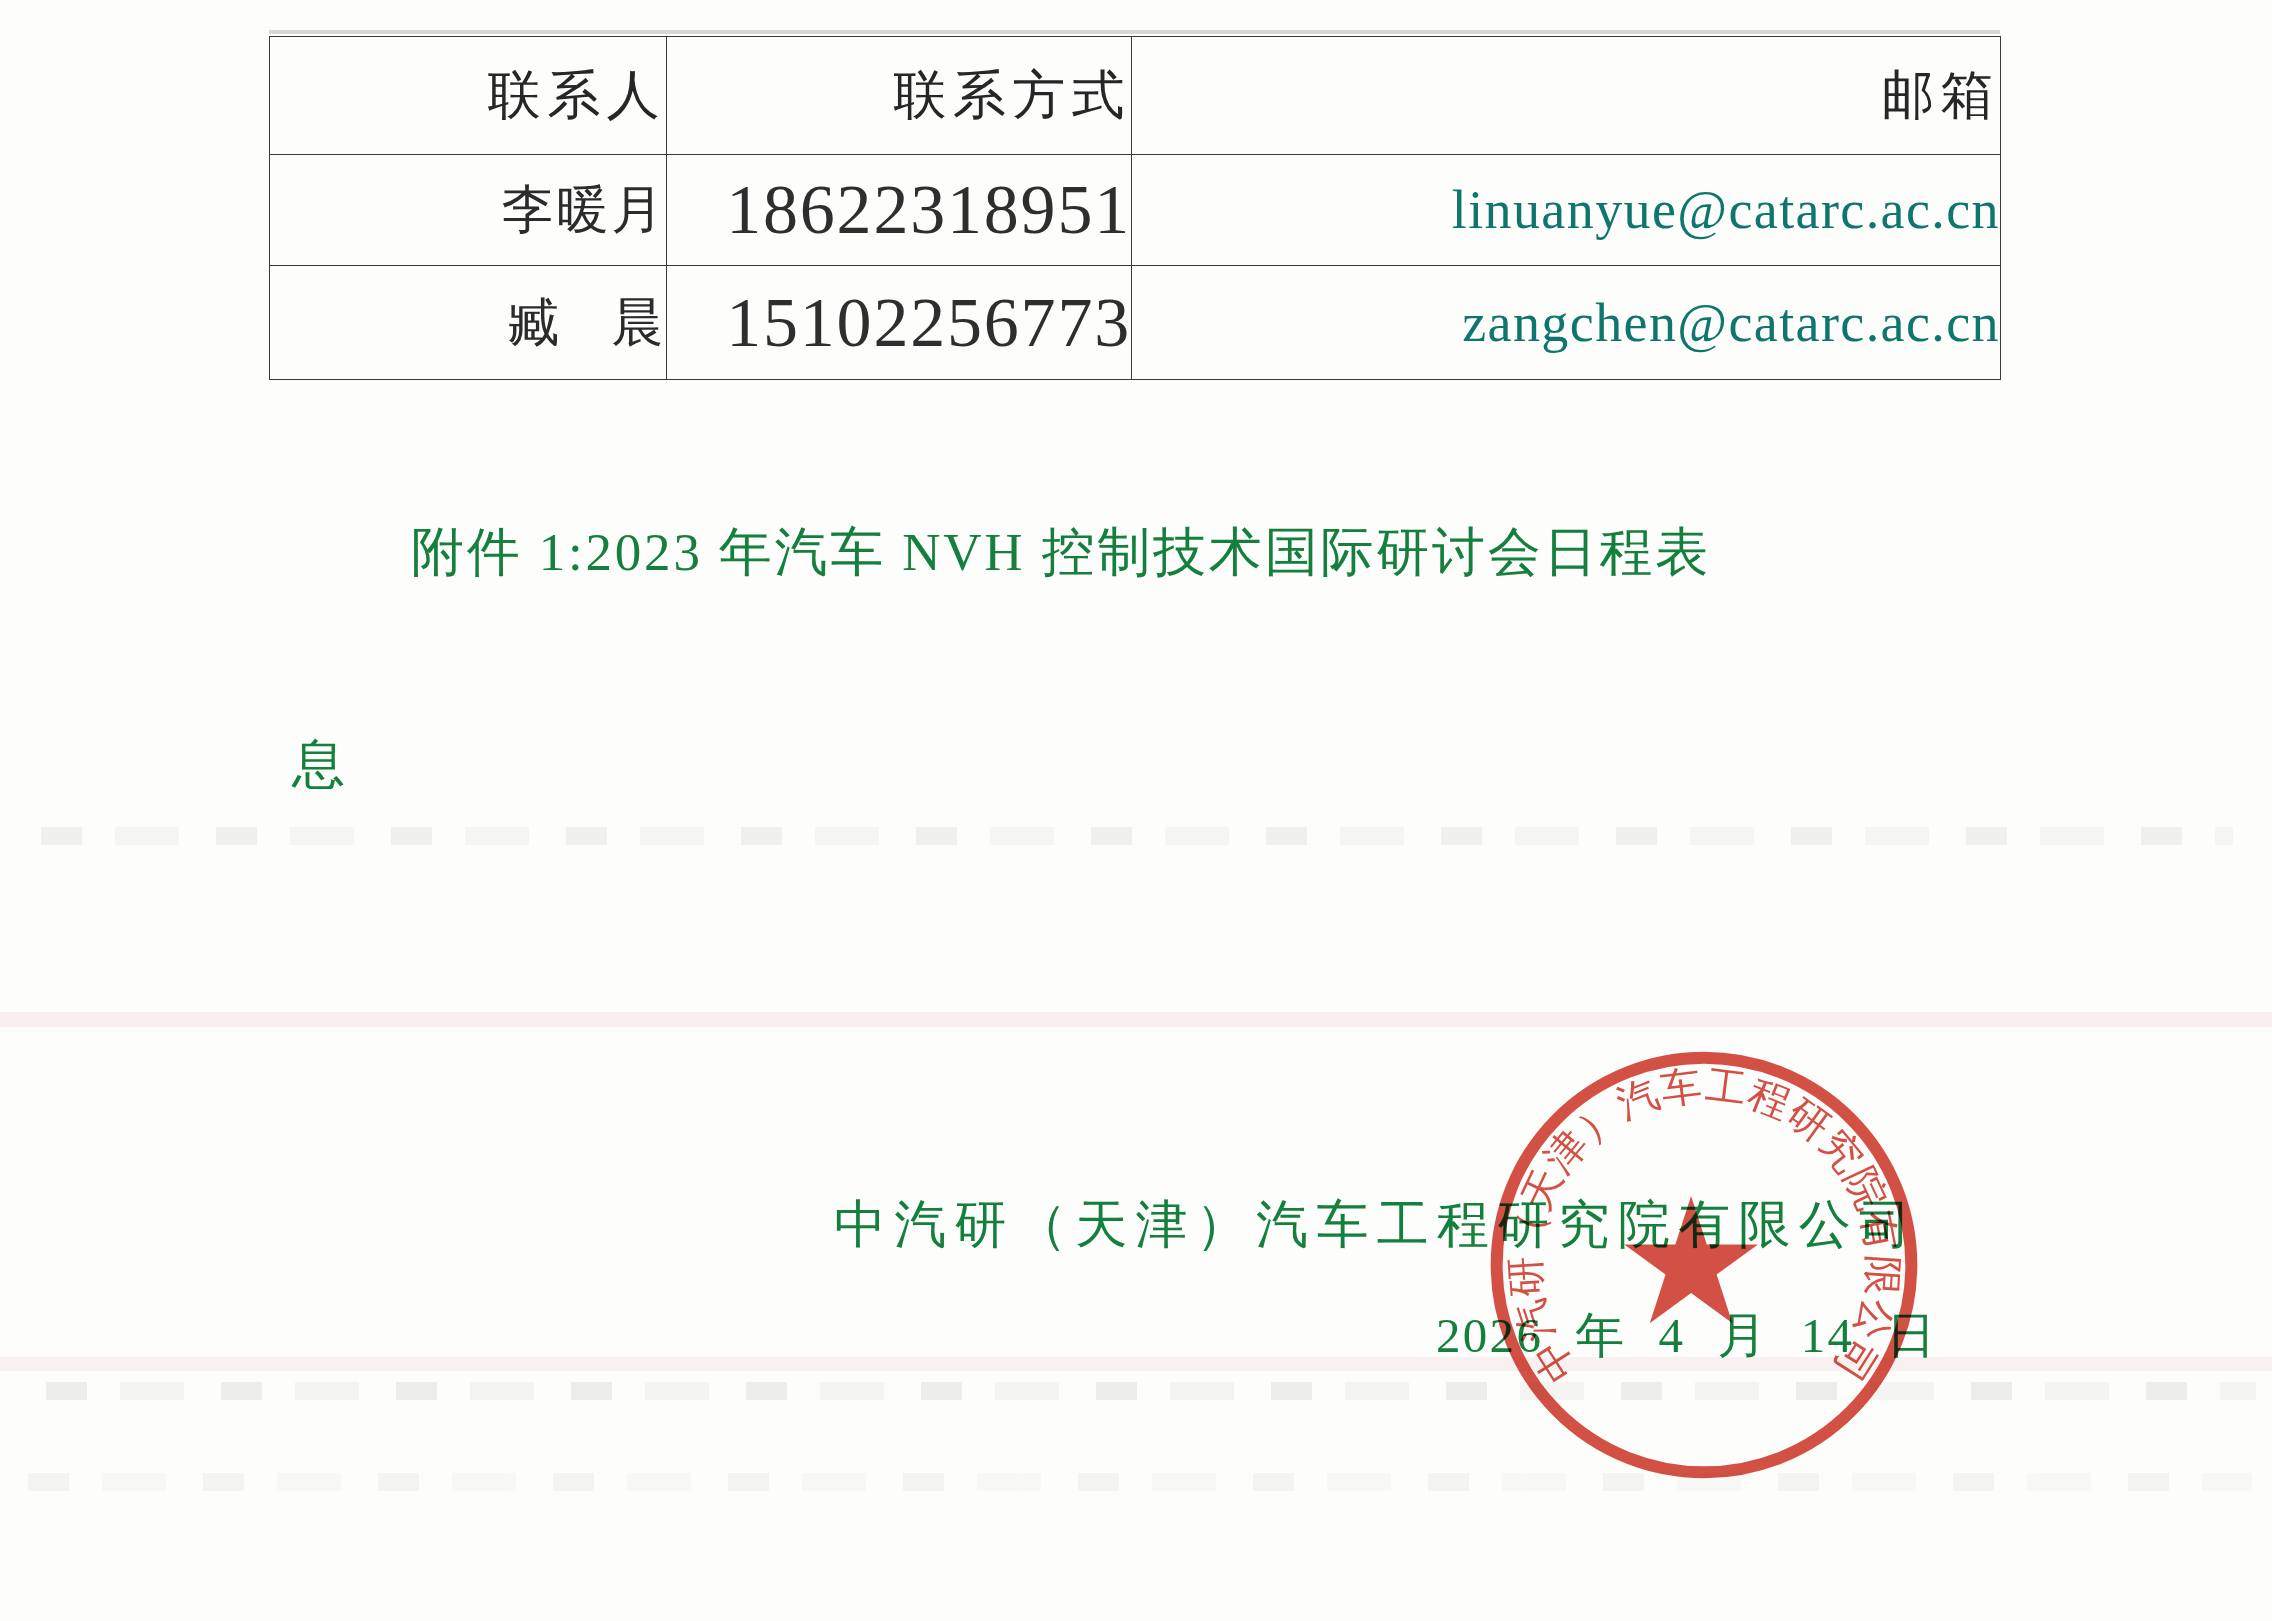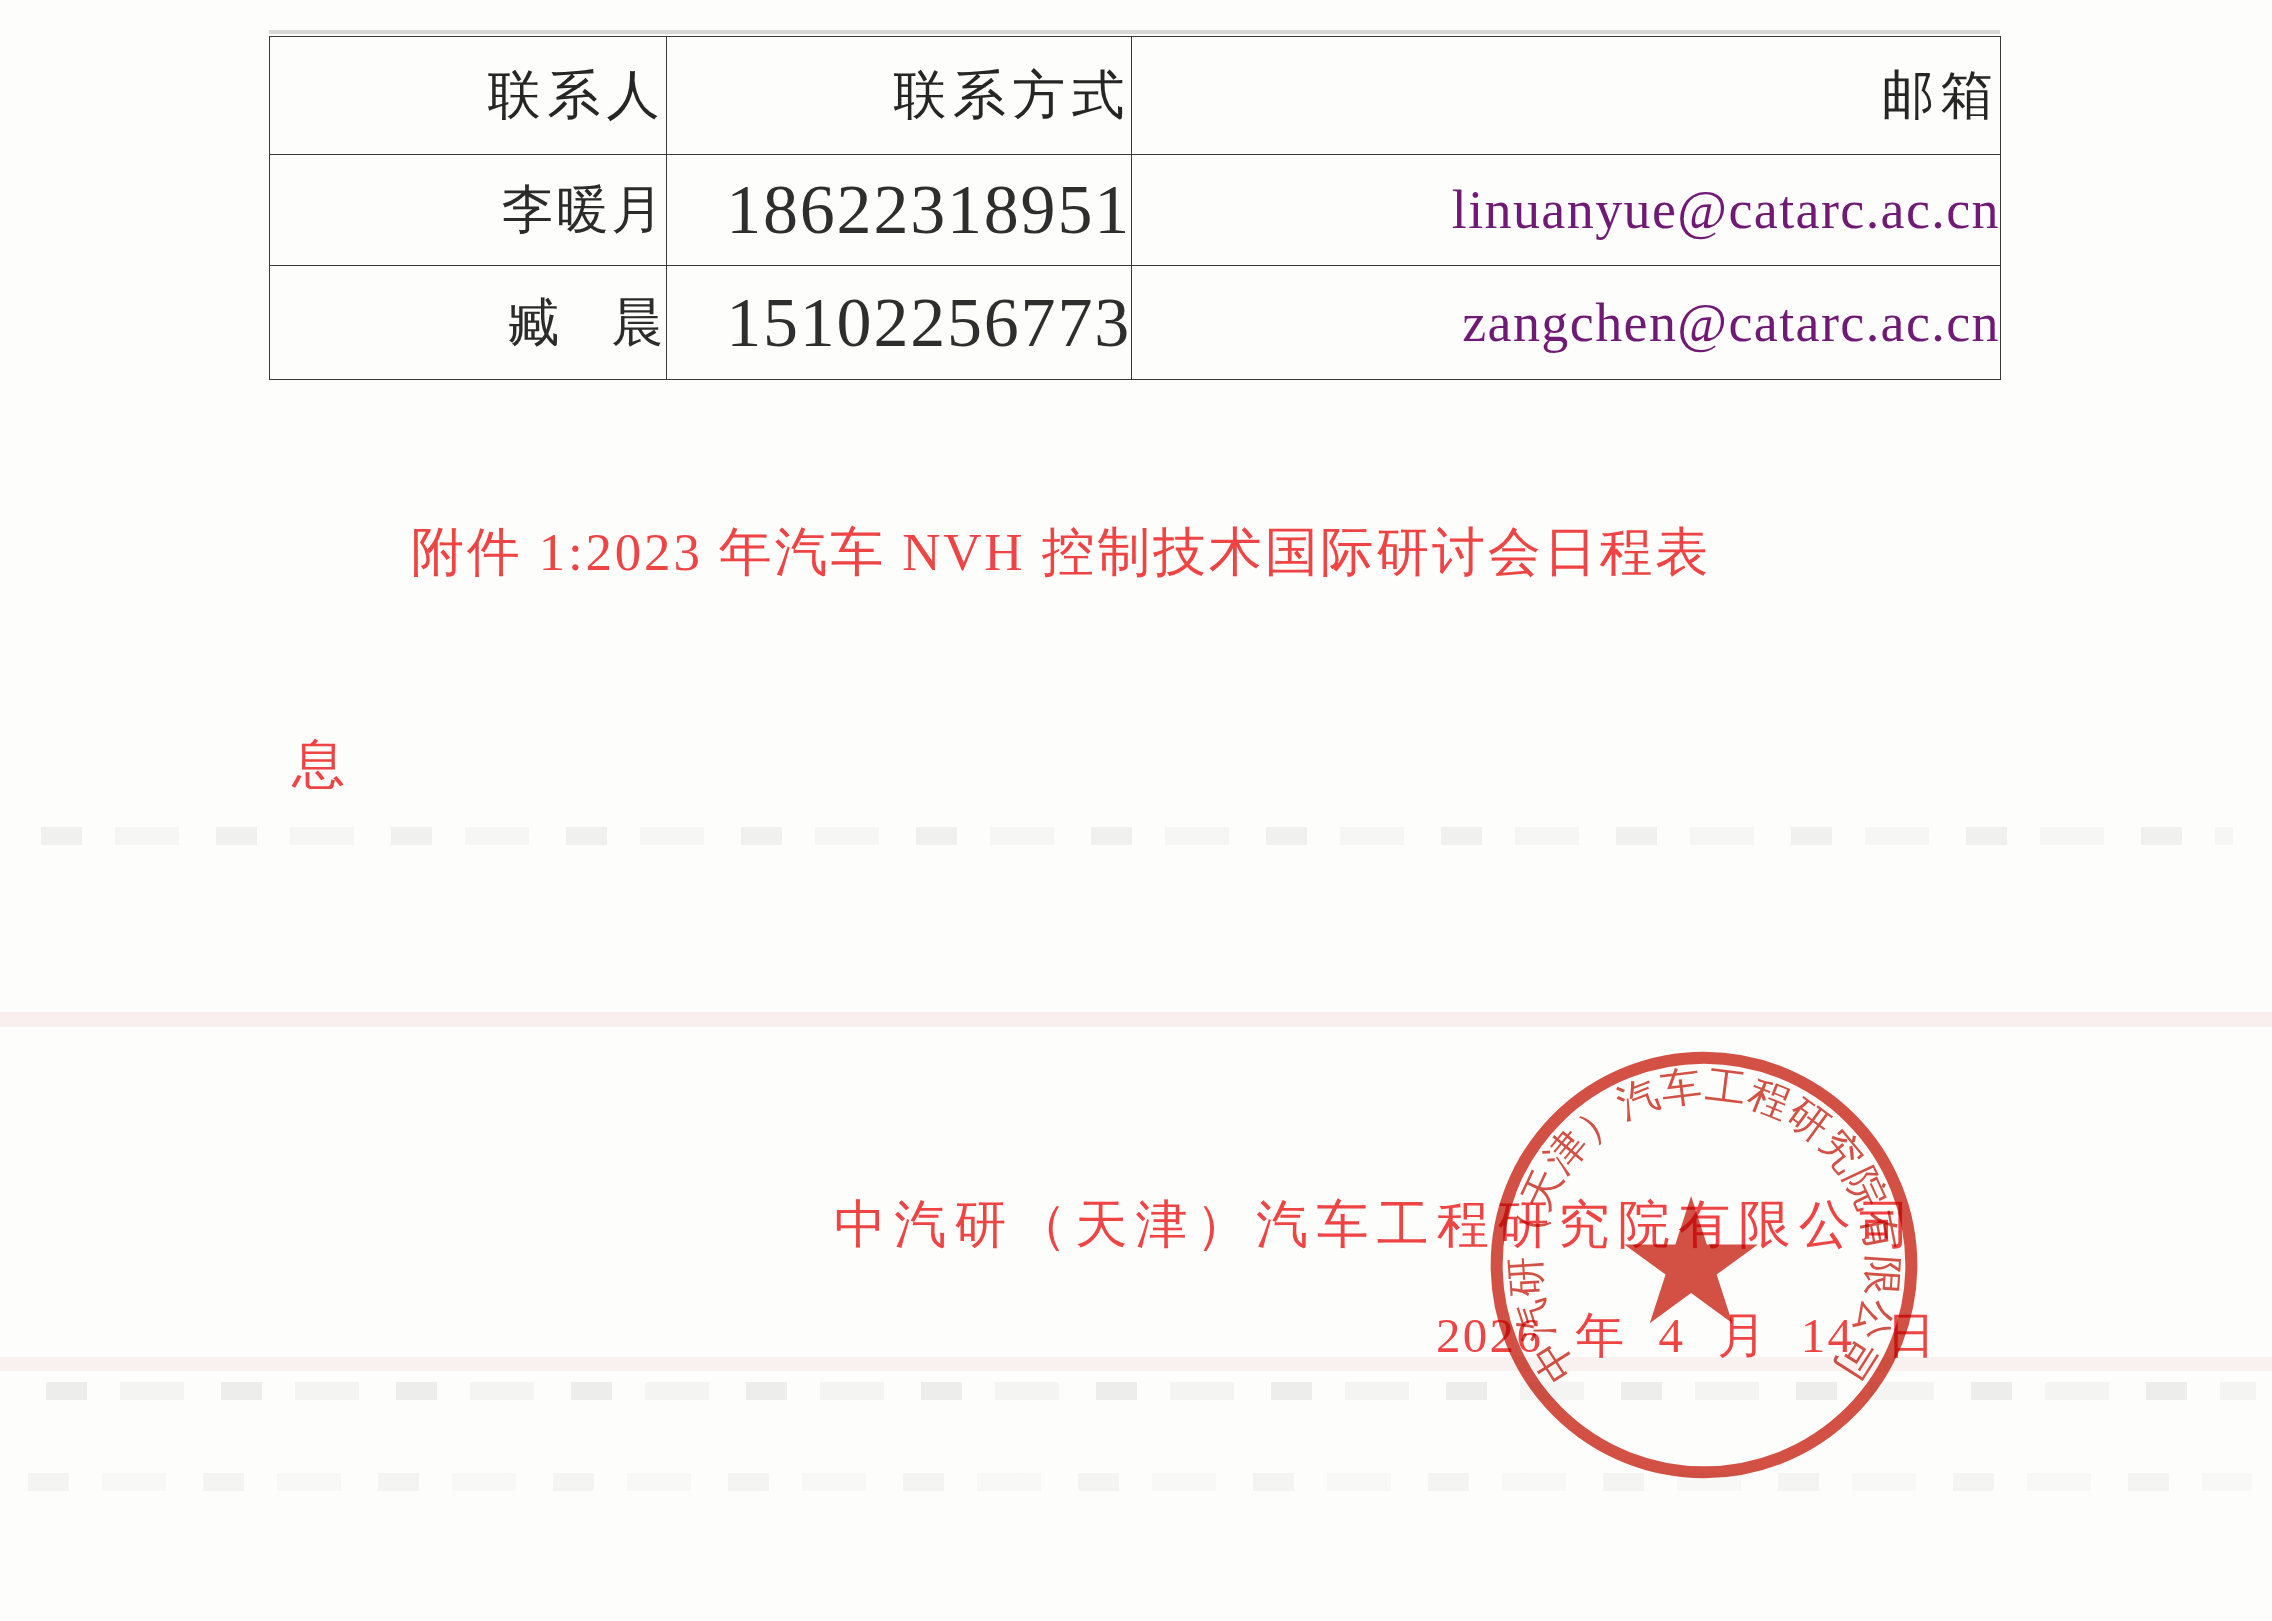--- a/index.html
+++ b/index.html
@@ -36,24 +36,24 @@
   table.contact td, table.contact th {
     border:1.8px solid #3a3a3a; text-align:right; vertical-align:middle;
     font-weight:normal; padding:0;
   }
   table.contact tr.hdr    { height:118px; }
   table.contact tr.r1     { height:111px; }
   table.contact tr.r2     { height:114px; }
   .hdr th  { font-size:53px; letter-spacing:6.4px; color:#262626; }
   .cell-name  { font-size:52px; letter-spacing:2.8px; word-spacing:33px; color:#2b2b2b; }
   .cell-phone { font-size:70px; letter-spacing:1.8px; color:#2e2e2e; }
-  .cell-email { font-size:54px; letter-spacing:1.4px; color:#701a75; }
+  .cell-email { font-size:54px; letter-spacing:1.4px; color:#0f766e; }
 
   
-  .txt { position:absolute; white-space:nowrap; color:#ef4444; }
+  .txt { position:absolute; white-space:nowrap; color:#15803d; }
   .attach-1 { left:411px;  top:525px; font-size:53px; line-height:55px; letter-spacing:2.8px; }
   .attach-2 { left:411px;  top:638px; font-size:53px; line-height:55px; letter-spacing:2.8px; }
   .attach-3 { left:292px;  top:737px; font-size:53px; line-height:55px; }
   .company  { left:834px; top:1198px; font-size:52px; line-height:54px; letter-spacing:8.3px; }
   .docdate  { left:1436px; top:1310px; font-size:49px; line-height:52px; letter-spacing:2.3px; word-spacing:17.5px; }
 
   
   .seal {
     position:absolute; left:1481px; top:1042px; width:446px; height:446px;
     mix-blend-mode:multiply; opacity:.88;

